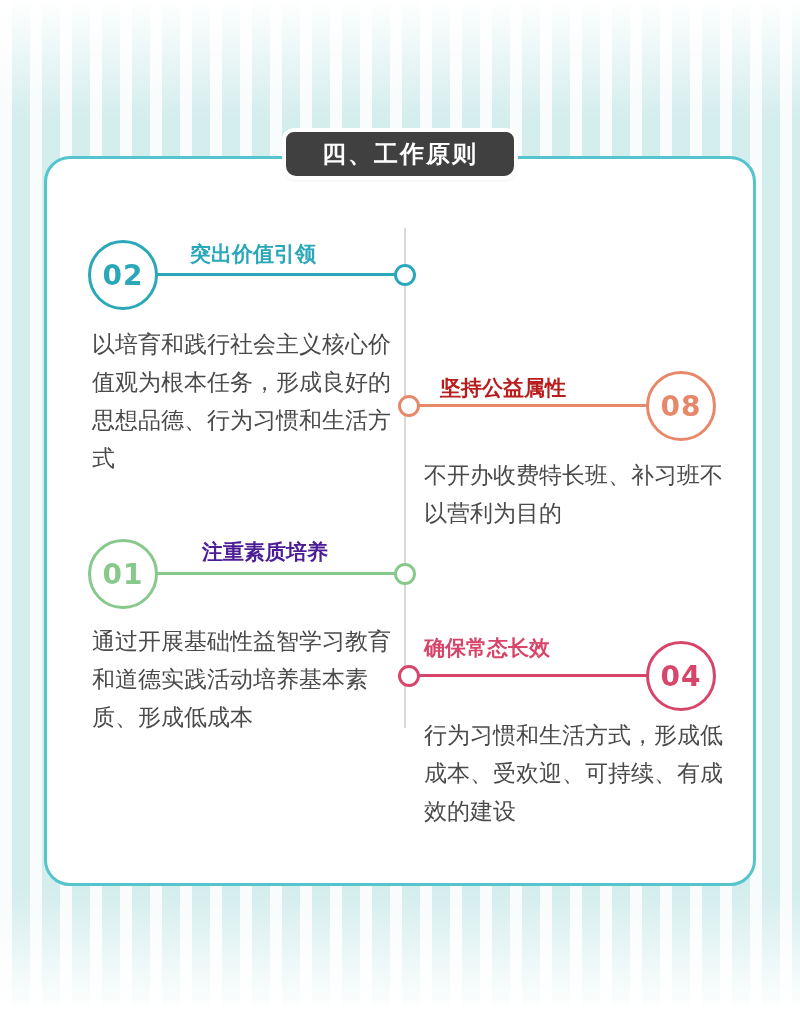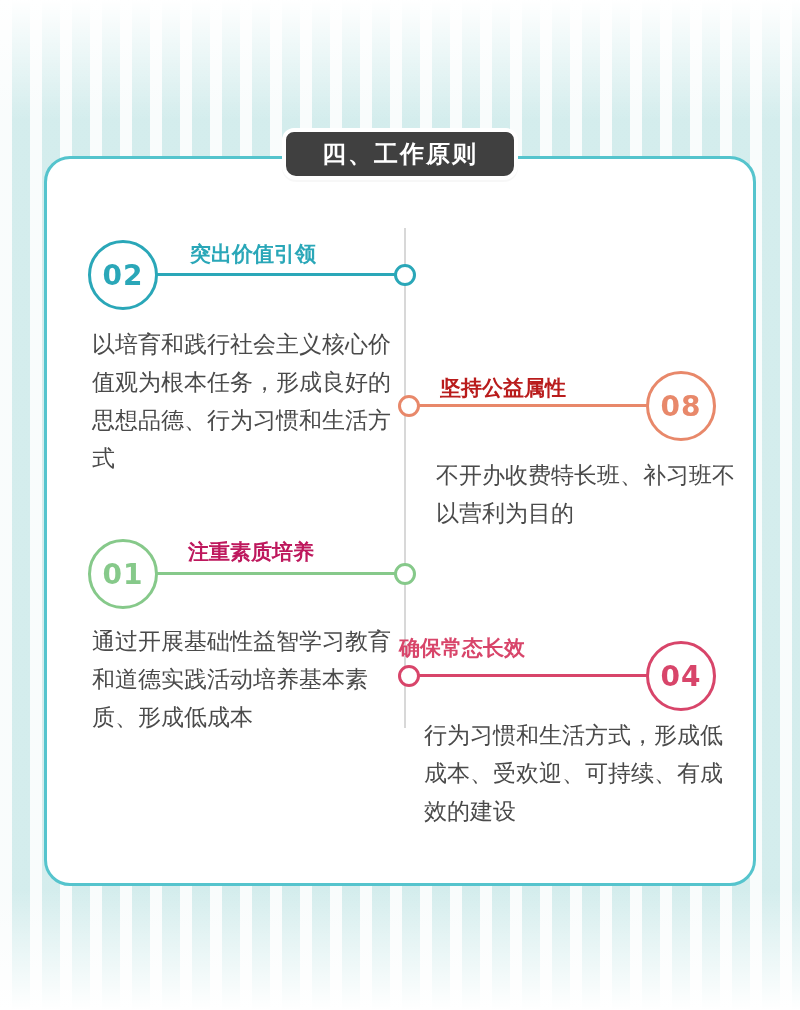--- a/index.html
+++ b/index.html
@@ -147,38 +147,38 @@
   #item-01 .heading { left: 190px; top: 240px; color: #2aa7b8; }
   #item-01 .body-text { left: 92px; top: 325px; }
 
   
   #item-02 { color: #e8886a; }
   #item-02 .badge { left: 646px; top: 371px; }
   #item-02 .badge span { color: #e8886a; }
   #item-02 .connector { left: 412px; top: 404px; width: 240px; background: #e8886a; }
   #item-02 .endpoint { left: 398px; top: 395px; }
   #item-02 .heading { left: 440px; top: 374px; color: #b91c1c; }
-  #item-02 .body-text { left: 424px; top: 456px; margin-left: 12px; }
+  #item-02 .body-text { left: 424px; top: 456px; }
 
   
   #item-03 { color: #86c98a; }
   #item-03 .badge { left: 88px; top: 539px; }
   #item-03 .badge span { color: #86c98a; }
   #item-03 .connector { left: 155px; top: 572px; width: 245px; background: #86c98a; }
   #item-03 .endpoint { left: 394px; top: 563px; }
-  #item-03 .heading { left: 188px; top: 538px; color: #be185d; }
+  #item-03 .heading { left: 202px; top: 538px; color: #4c1d95; }
   #item-03 .body-text { left: 92px; top: 622px; }
 
   
   #item-04 { color: #d8456a; }
   #item-04 .badge { left: 646px; top: 641px; }
   #item-04 .badge span { color: #d8456a; }
   #item-04 .connector { left: 412px; top: 674px; width: 240px; background: #d8456a; }
   #item-04 .endpoint { left: 398px; top: 665px; }
-  #item-04 .heading { left: 399px; top: 634px; color: #d8456a; }
+  #item-04 .heading { left: 424px; top: 634px; color: #d8456a; }
   #item-04 .body-text { left: 424px; top: 716px; }
 </style>
 </head>
 <body>
 
 <div id="bg-stripes"></div>
 <div id="bg-top-wash"></div>
 <div id="bg-bottom-wash"></div>
 
 <div id="card"></div>

